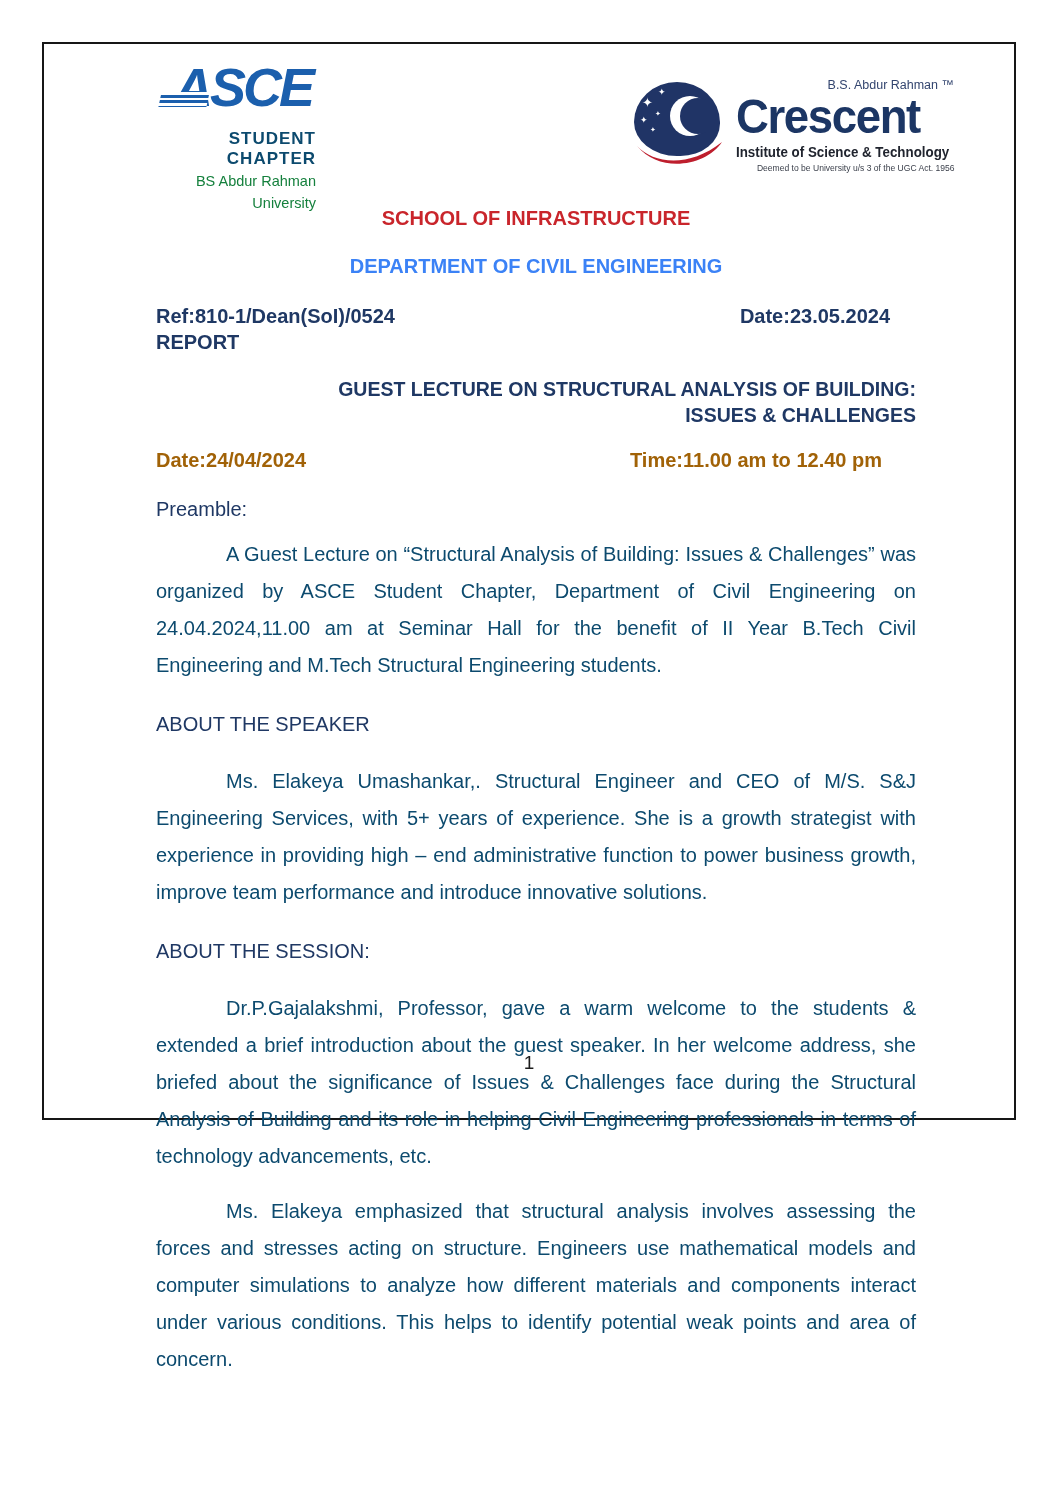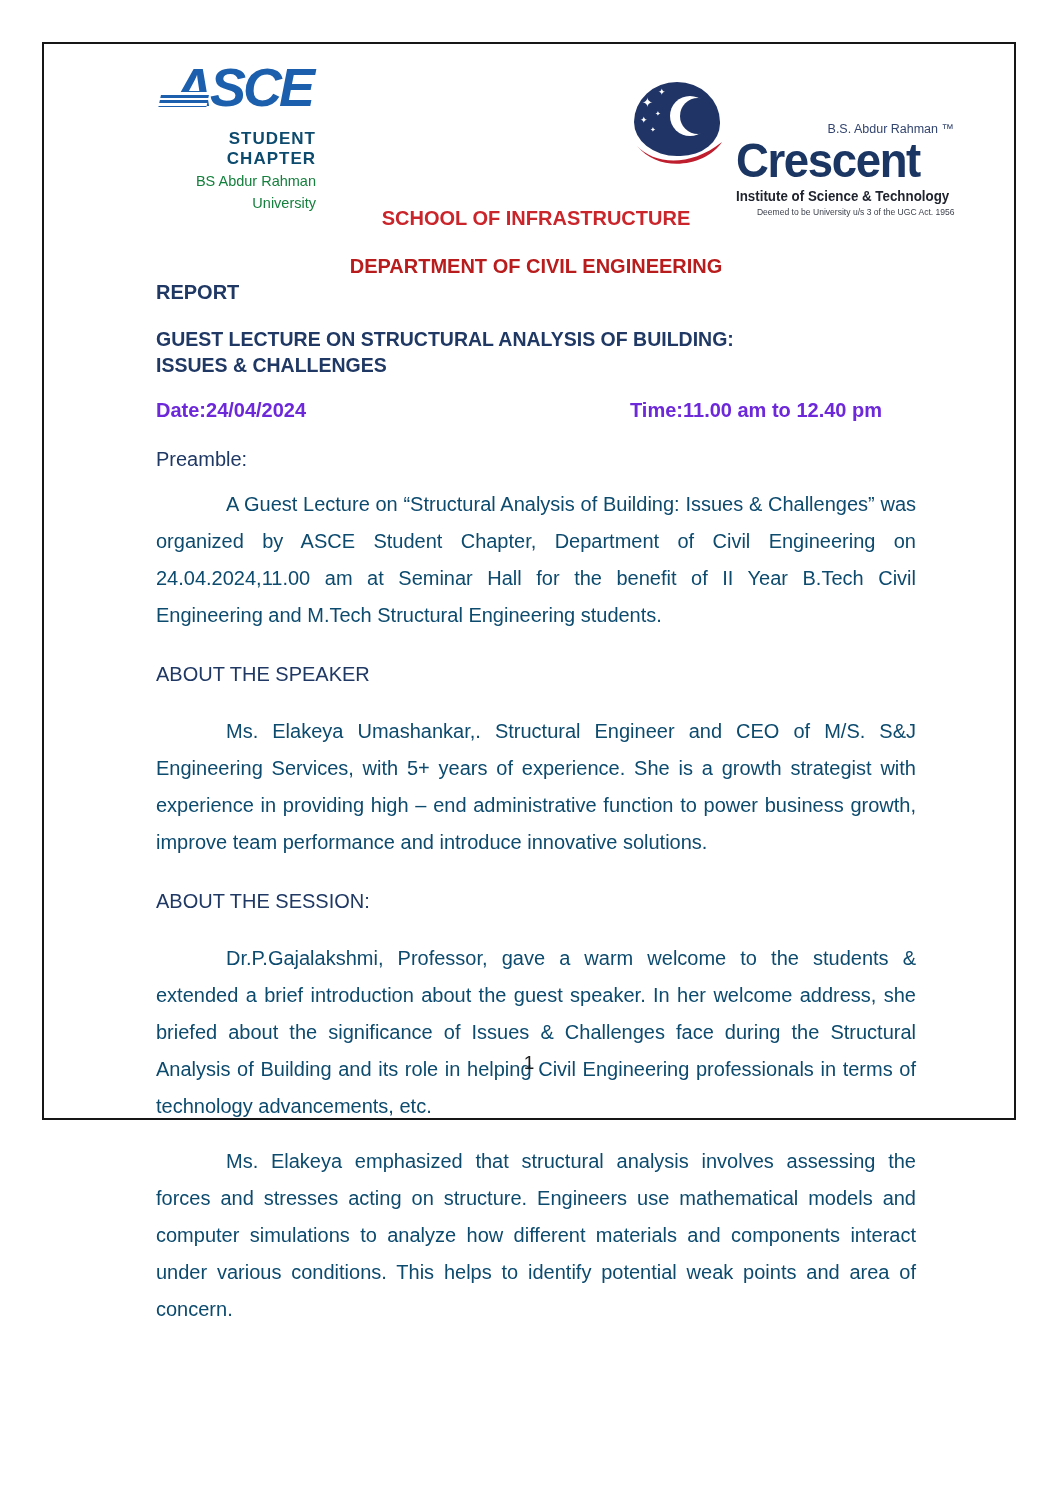--- a/index.html
+++ b/index.html
@@ -31,35 +31,35 @@
   .crescent { position:absolute; left:590px; top:34px; display:flex; align-items:flex-start; }
   .c-emblem { position:relative; width:90px; height:92px; flex:none; }
   .c-blob {
     position:absolute; left:0; top:4px; width:86px; height:74px; background:#203466;
     border-radius:50% 50% 46% 50% / 54% 54% 44% 46%;
   }
   .c-moon-outer { position:absolute; left:36px; top:18px; width:40px; height:40px; background:#ffffff; border-radius:50%; }
   .c-moon-inner { position:absolute; left:46px; top:20px; width:36px; height:36px; background:#203466; border-radius:50%; }
   .c-star { position:absolute; color:#ffffff; line-height:1; }
   .c-swoosh { position:absolute; left:0px; bottom:0px; }
-  .c-text { margin-left:12px; width:218px;margin-top:44px; }
+  .c-text { margin-left:12px; width:218px; }
   .c-tm { font-size:12.5px; color:#33456F; text-align:right; margin:0 0 1px 0; white-space:nowrap; }
   .c-name { font-size:49px; font-weight:bold; color:#1C3664; letter-spacing:-1.5px; line-height:0.95; transform:scaleX(0.93); transform-origin:left; white-space:nowrap; }
   .c-sub { font-size:14.5px; font-weight:bold; color:#20242e; margin-top:4px; transform:scaleX(0.92); transform-origin:left; white-space:nowrap; }
   .c-tag { font-size:9px; color:#3a3f4a; margin-top:3px; padding-left:22px; transform:scaleX(0.95); transform-origin:left; white-space:nowrap; }
 
   
   .content { padding:0 98px 0 112px; }
   .school { margin:162px 0 0 0; text-align:center; font-size:20px; font-weight:bold; color:#C9252B; line-height:24px; }
-  .dept   { margin:24px 0 0 0; text-align:center; font-size:20px; font-weight:bold; color:#b91c1c; line-height:24px; }
+  .dept   { margin:24px 0 0 0; text-align:center; font-size:20px; font-weight:bold; color:#3b82f6; line-height:24px; }
   .row { display:flex; justify-content:space-between; font-size:20px; font-weight:bold; line-height:24px; }
   .navy-row { margin-top:26px; color:#1F3864; padding-right:26px; }
   .report { margin-top:2px; text-align:left; font-size:20px; font-weight:bold; color:#1F3864; line-height:24px; }
-  .evt-title { margin-top:22px; text-align:left; font-size:19.5px; font-weight:bold; color:#1F3864; line-height:26px; }
-  .red-row { margin-top:20px; color:#6d28d9; padding-right:34px; }
+  .evt-title { margin-top:22px; text-align:right; font-size:19.5px; font-weight:bold; color:#1F3864; line-height:26px; }
+  .red-row { margin-top:20px; color:#a16207; padding-right:34px; }
   h3 { margin:25px 0 0 0; font-size:20px; font-weight:normal; color:#1F3864; line-height:24px; }
   h3.sp { margin-top:28px; }
   p {
     margin:27px 0 0 0; font-size:20px; line-height:37px; text-align:justify;
     text-indent:70px; color:#0c4a6e;
   }
   p.tight { margin-top:15px; }
   p.follow { margin-top:18px; }
   .pageno { position:absolute; left:0; right:0; bottom:44px; text-align:center; font-size:19px; color:#1c1c1c; }
 </style>
@@ -95,20 +95,24 @@
       <div class="c-name">Crescent</div>
       <div class="c-sub">Institute of Science &amp; Technology</div>
       <div class="c-tag">Deemed to be University u/s 3 of the UGC Act. 1956</div>
     </div>
   </div>
 
   <div class="content">
     <div class="school">SCHOOL OF INFRASTRUCTURE</div>
     <div class="dept">DEPARTMENT OF CIVIL ENGINEERING</div>
 
+    <div class="row navy-row">
+      <span>Ref:810-1/Dean(SoI)/0524</span>
+      <span>Date:23.05.2024</span>
+    </div>
 
     <div class="report">REPORT</div>
 
     <div class="evt-title">
       <div>GUEST LECTURE ON STRUCTURAL ANALYSIS OF BUILDING:</div>
       <div>ISSUES &amp; CHALLENGES</div>
     </div>
 
     <div class="row red-row">
       <span>Date:24/04/2024</span>

